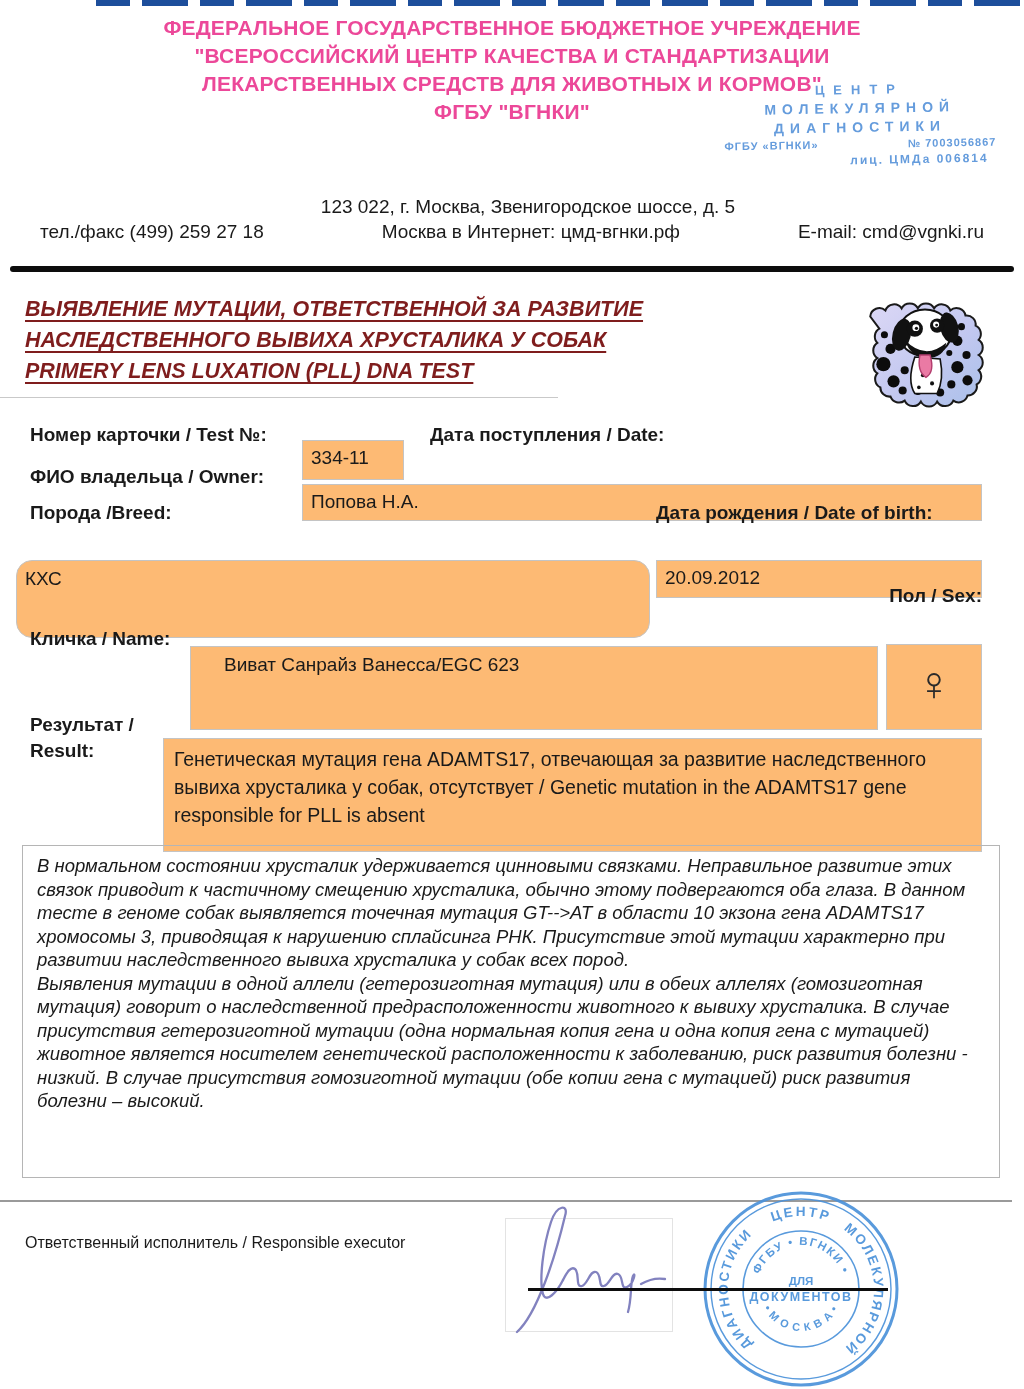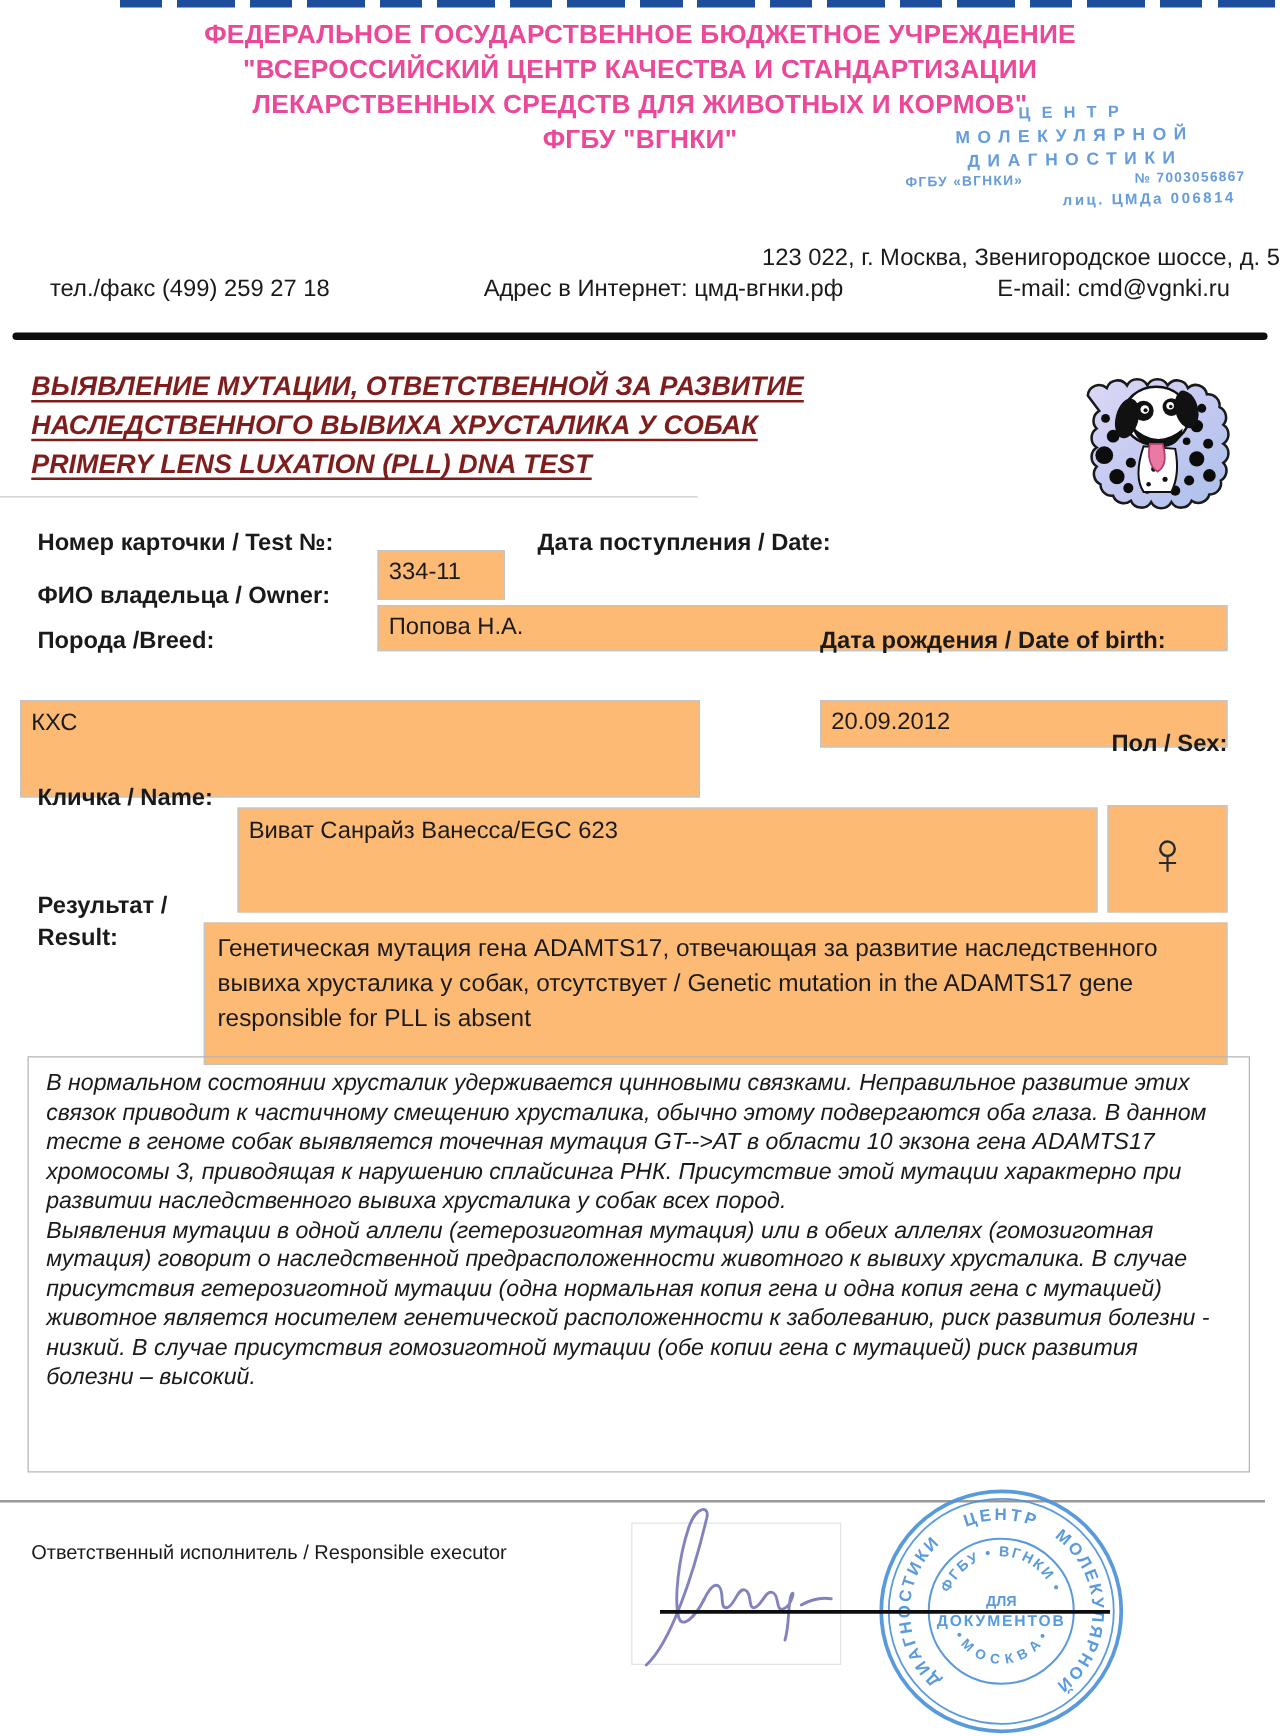--- a/index.html
+++ b/index.html
@@ -11,21 +11,21 @@
   .top-strip { position:absolute; left:96px; top:0; width:928px; height:6px;
     background:repeating-linear-gradient(90deg,#1d4e9b 0 34px, transparent 34px 46px, #1d4e9b 46px 92px, transparent 92px 104px); }
 
   .org-line { position:absolute; left:0; width:100%; text-align:center;
     color:#ec4899; font-weight:bold; font-size:21px; letter-spacing:.2px; }
   .org1 { top:16px; } .org2 { top:44px; } .org3 { top:72px; } .org4 { top:100px; }
 
   .center-name { position:absolute; left:0; top:144px; width:1000px; text-align:center;
     color:#1d4e9b; font-weight:bold; font-size:34px; }
 
-  .address { position:absolute; left:0; top:196px; width:1024px; text-align:right; font-size:19px;padding-left:32px; }
+  .address { position:absolute; left:0; top:196px; width:1024px; text-align:center; font-size:19px;padding-left:32px; }
   .contacts { position:absolute; left:40px; top:221px; width:944px; display:flex;
     justify-content:space-between; font-size:19px; }
 
   
   .corner-stamp { position:absolute; left:722px; top:82px; width:276px; z-index:3;
     color:#4f8ed8; opacity:.88; transform:rotate(-1deg); text-align:center;
     font-weight:bold; mix-blend-mode:multiply; }
   .corner-stamp .l1 { font-size:13px; letter-spacing:9px; }
   .corner-stamp .l2 { font-size:14px; letter-spacing:6px; margin-top:3px; }
   .corner-stamp .l3 { font-size:14px; letter-spacing:6px; margin-top:3px; }
@@ -50,25 +50,25 @@
   .one-line .val { padding-top:6px; }
 
   .lbl-card  { left:30px;  top:424px; }
   .box-card  { left:302px; top:412px; width:102px; height:40px; }
   .lbl-date  { left:430px; top:424px; }
   .box-date  { left:693px; top:412px; width:289px; height:40px; }
   .lbl-owner { left:30px;  top:466px; }
   .box-owner { left:302px; top:456px; width:680px; height:37px; }
   .lbl-breed { left:30px;  top:502px; }
   .lbl-birth { left:656px; top:502px; }
-  .box-breed { left:16px;  top:532px; width:544px; height:78px; }
+  .box-breed { left:16px;  top:532px; width:634px; height:78px;border-radius:16px; }
   .box-birth { left:656px; top:532px; width:326px; height:38px; }
   .lbl-sex   { left:820px; top:585px; width:162px; text-align:right; }
   .lbl-name  { left:30px;  top:628px; }
-  .box-name  { left:190px; top:618px; width:688px; height:84px; }
+  .box-name  { left:190px; top:618px; width:688px; height:84px;padding-left:25px; }
   .box-sex   { left:886px; top:616px; width:96px; height:86px; text-align:center; }
   .box-sex .sym { font-size:48px; font-weight:normal; color:#2a2a2a; line-height:78px; }
   .lbl-result{ left:30px;  top:712px; line-height:26px; }
   .box-result{ left:163px; top:710px; width:819px; height:114px; }
   .box-result .val { padding:6px 10px 0 10px; font-size:19.5px; line-height:28px; }
 
   .info-box { position:absolute; left:22px; top:845px; width:978px; height:333px;
     border:1px solid #b5b5b5; padding:8px 14px; font-style:italic; font-size:18.5px; line-height:23.5px; }
 
   .executor { position:absolute; left:25px; top:1234px; font-size:16px; }
@@ -98,21 +98,21 @@
     <div class="l4">
       <span>ФГБУ «ВГНКИ»</span>
       <span>№ 7003056867</span>
     </div>
     <div class="l5">лиц. ЦМДа 006814</div>
   </div>
 
   <div class="address">123 022, г. Москва, Звенигородское шоссе, д. 5</div>
   <div class="contacts">
     <span>тел./факс (499) 259 27 18</span>
-    <span>Адрес в Интернет: цмд-вгнки.рф</span>
+    <span>Москва в Интернет: цмд-вгнки.рф</span>
     <span>E-mail: cmd@vgnki.ru</span>
   </div>
 
   <div class="thick-rule"></div>
 
   <div class="doc-title">
     <div><span class="tl">ВЫЯВЛЕНИЕ МУТАЦИИ, ОТВЕТСТВЕННОЙ ЗА РАЗВИТИЕ</span></div>
     <div><span class="tl">НАСЛЕДСТВЕННОГО ВЫВИХА ХРУСТАЛИКА У СОБАК</span></div>
     <div><span class="tl">PRIMERY LENS LUXATION (PLL) DNA TEST</span></div>
   </div>

